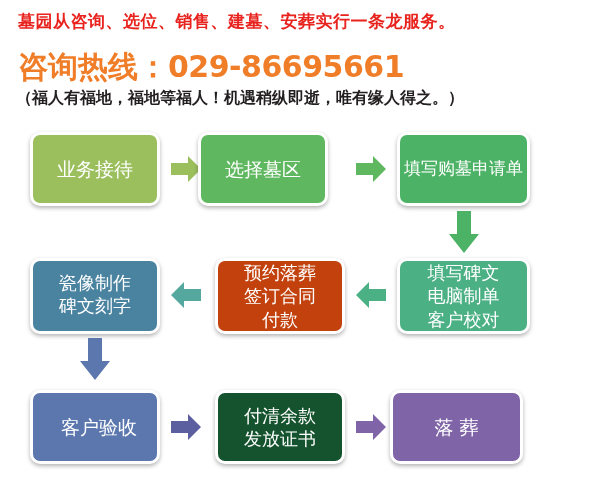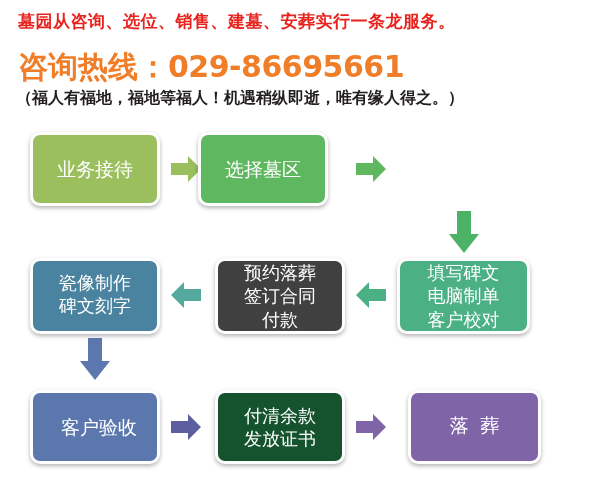--- a/index.html
+++ b/index.html
@@ -108,38 +108,39 @@
   </div>
 
   <div class="node" id="n2" style="left: 198px; top: 132px; width: 130px; height: 74px; background: rgb(95, 183, 95);">选择墓区</div>
 
   <div class="arrow" style="left:356px; top:154px;">
     <svg width="30" height="30" viewBox="0 0 30 30" id="a2">
         <path d="M0,9 L17,9 L17,2 L30,15 L17,28 L17,21 L0,21 Z" fill="#5fb75f"></path>
       </svg>
   </div>
 
+  <div class="node small" id="n3" style="left: 397px; top: 132px; width: 133px; height: 74px; background: rgb(76, 178, 101);">填写购墓申请单</div>
 
   <div class="arrow" style="left:447px; top:211px;">
     <svg width="34" height="42" viewBox="0 0 34 42" id="a3">
         <path d="M10,0 L24,0 L24,23 L32,23 L17,42 L2,23 L10,23 Z" fill="#4cb265"></path>
       </svg>
   </div>
 
   <div class="node multi" id="n4" style="left: 397px; top: 258px; width: 133px; height: 76px; background: rgb(76, 176, 133);">填写碑文
 电脑制单
 客户校对</div>
 
   <div class="arrow" style="left:356px; top:280px;">
     <svg width="30" height="30" viewBox="0 0 30 30" id="a4">
         <path d="M30,9 L13,9 L13,2 L0,15 L13,28 L13,21 L30,21 Z" fill="#4cb085"></path>
       </svg>
   </div>
 
-  <div class="node multi" id="n5" style="left: 215px; top: 258px; width: 130px; height: 76px; background: #404040;">预约落葬
+  <div class="node multi" id="n5" style="left: 215px; top: 258px; width: 130px; height: 76px; background: #c2410c;">预约落葬
 签订合同
 付款</div>
 
   <div class="arrow" style="left:171px; top:280px;">
     <svg width="30" height="30" viewBox="0 0 30 30" id="a5">
         <path d="M30,9 L13,9 L13,2 L0,15 L13,28 L13,21 L30,21 Z" fill="#55a89e"></path>
       </svg>
   </div>
 
   <div class="node multi" id="n6" style="left: 30px; top: 258px; width: 130px; height: 76px; background: rgb(74, 131, 160); font-family: Liberation Mono, monospace;">瓷像制作
@@ -161,15 +162,15 @@
 
   <div class="node multi" id="n8" style="left: 215px; top: 390px; width: 130px; height: 74px; background: #14532d;">付清余款
 发放证书</div>
 
   <div class="arrow" style="left:356px; top:412px;">
     <svg width="30" height="30" viewBox="0 0 30 30" id="a8">
         <path d="M0,9 L17,9 L17,2 L30,15 L17,28 L17,21 L0,21 Z" fill="#8064a8"></path>
       </svg>
   </div>
 
-  <div class="node" id="n9" style="left: 408px; top: 390px; width: 133px; height: 74px; background: rgb(128, 100, 168); font-family: Liberation Mono, monospace;">落 葬</div>
+  <div class="node" id="n9" style="left: 390px; top: 390px; width: 133px; height: 74px; background: rgb(128, 100, 168);">落 葬</div>
 
 </div>
 
 </body></html>

